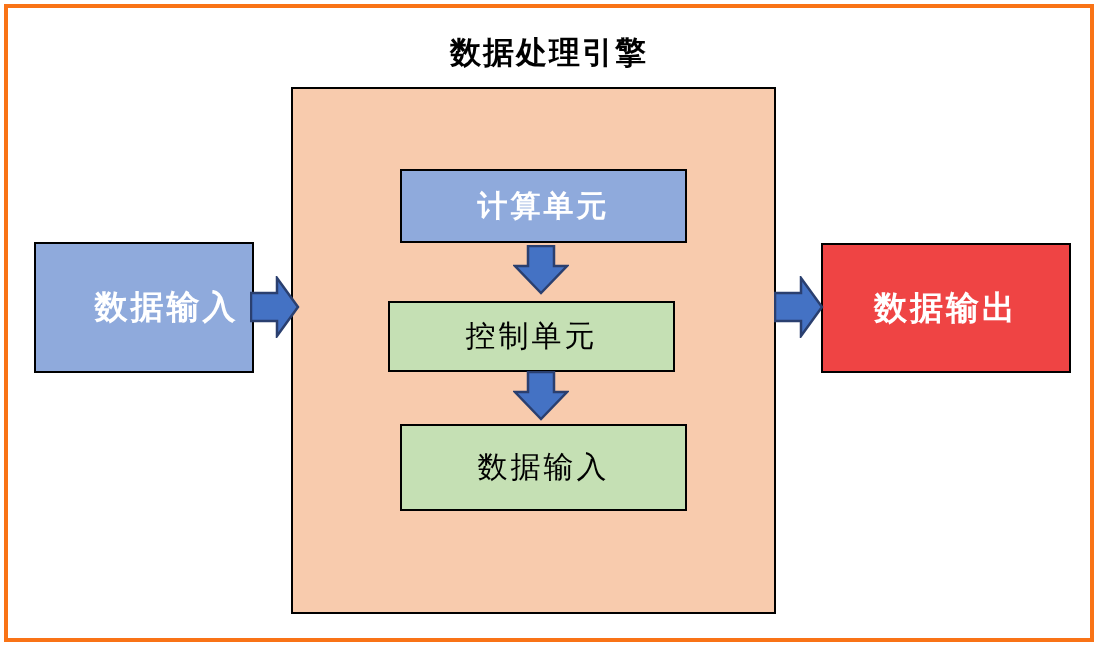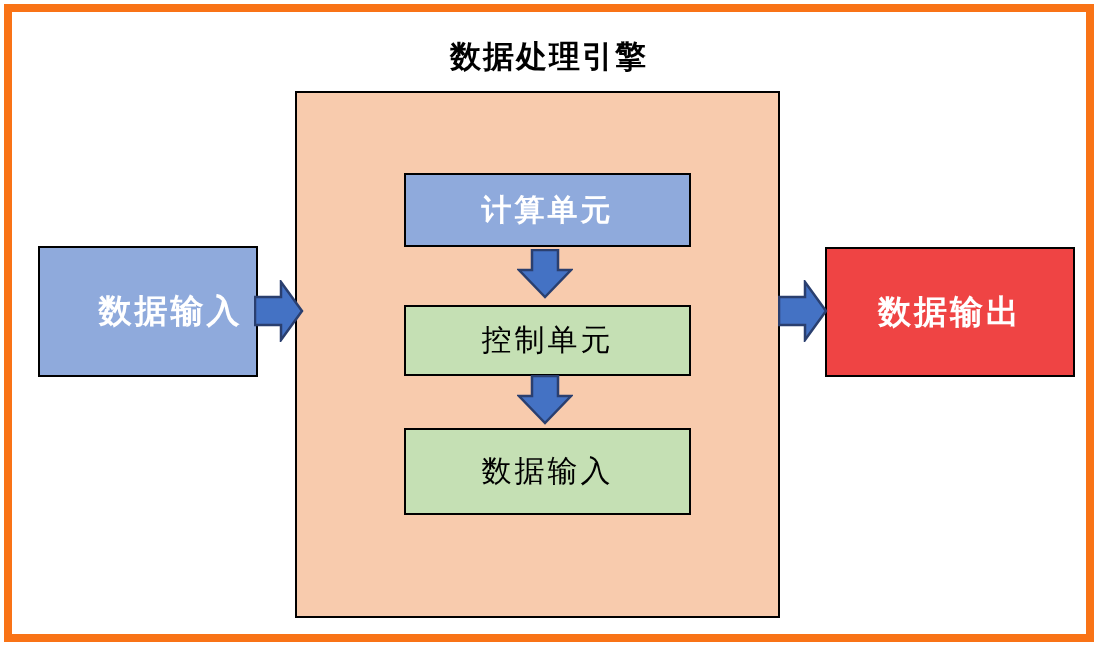--- a/index.html
+++ b/index.html
@@ -4,42 +4,42 @@
 <style>
   * { box-sizing: border-box; margin: 0; padding: 0; }
   html, body { background: #ffffff; }
   body {
     font-family: "DejaVu Sans", "Liberation Sans", sans-serif;
     width: 1100px; height: 649px; overflow: hidden;
   }
   .stage { position: relative; width: 1100px; height: 649px; background: #ffffff; }
   .frame {
     position: absolute; left: 4px; top: 4px; width: 1090px; height: 638px;
-    border: 8px solid #f97316; background: #ffffff;
+    border: 4px solid #f97316; background: #ffffff;
   }
   .title {
     position: absolute; left: 0; top: 24px; width: 100%;
     text-align: center; font-size: 31px; font-weight: 700; color: #000;
     letter-spacing: 2px;
   }
   .engine {
     position: absolute; left: 283px; top: 79px; width: 485px; height: 527px;
     border: 2px solid #000000; z-index: 1;
   }
   .node {
     position: absolute; border: 2px solid #000000; z-index: 2;
     display: flex; align-items: center; justify-content: center;
   }
   .node-label { letter-spacing: 3px; }
   .label-light { color: #ffffff; font-weight: 700; }
   .label-dark  { color: #000000; font-weight: 400; }
   .node-input   { left: 26px;  top: 234px; width: 220px; height: 131px; font-size: 33px; padding-left: 45px; }
   .node-output  { left: 813px; top: 235px; width: 250px; height: 130px; font-size: 33px; }
   .node-buffer  { left: 392px; top: 161px; width: 287px; height: 74px;  font-size: 30px; }
-  .node-control { left: 392px; top: 293px; width: 287px; height: 71px;  font-size: 30px; }
+  .node-control { left: 380px; top: 293px; width: 287px; height: 71px;  font-size: 30px; }
   .node-compute { left: 392px; top: 416px; width: 287px; height: 87px;  font-size: 30px; }
   .arrow { position: absolute; z-index: 3; display: block; }
   .arrow-in   { left: 242px; top: 268px; }
   .arrow-out  { left: 766px; top: 268px; }
   .arrow-d1   { left: 505px; top: 237px; }
   .arrow-d2   { left: 505px; top: 363px; }
 </style>
 </head>
 <body>
 

